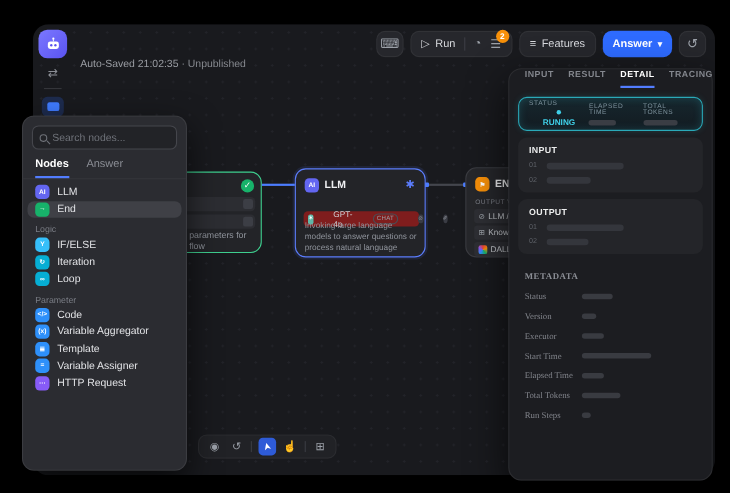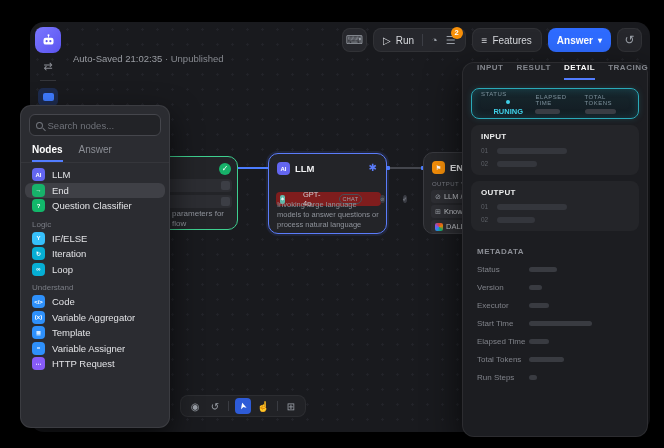--- a/index.html
+++ b/index.html
@@ -142,21 +142,21 @@
   .sc-col { display:flex; flex-direction:column; gap:3px; }
   .sc-label { font-size:6px; letter-spacing:.5px; color:#7d919c; }
   .sc-val { font-size:7.5px; font-weight:bold; color:#3fd0e8; display:flex; gap:3px; align-items:center;flex-direction:column;}
   .sc-dot { width:4px; height:4px; border-radius:50%; background:#3fd0e8; }
   .skel { background:#3a3d44; border-radius:3px; height:5px; }
   .io-card { margin:6px 8px 0; background:#242529; border-radius:8px; padding:7px 10px 8px; }
   .io-label { font-size:8px; font-weight:bold; color:#eceded; letter-spacing:.3px; }
   .io-row { display:flex; align-items:center; gap:7px; margin-top:6px; }
   .io-num { font-size:6.5px; color:#5d6067; width:9px; }
   .io-bar { height:6px; background:#34363c; border-radius:3px; }
-  .meta { padding:16px 14px 0; }
+  .meta { padding:16px 14px 0;font-family:Liberation Serif, serif; }
   .meta-label { font-size:8px; font-weight:bold; letter-spacing:.5px; color:#8b8e95; }
   .meta-row { display:flex; align-items:center; margin-top:9px; }
   .meta-key { font-size:8px; color:#80838a; width:52px; }
   .meta-bar { height:5px; background:#393b41; border-radius:3px; }
 </style>
 </head>
 <body>
 
 <div class="window">
 
@@ -295,38 +295,34 @@
   </div>
   <div class="plist">
     <div class="prow">
       <span class="picon" style="background: rgb(99, 102, 241);">AI</span>
       <span class="plabel">LLM</span>
     </div>
     <div class="prow active">
       <span class="picon" style="background: rgb(23, 178, 106);">→</span>
       <span class="plabel">End</span>
     </div>
-    <div class="prow">
-      <span class="picon" style="background: rgb(18, 183, 106);">?</span>
-      <span class="plabel">Question Classifier</span>
-    </div>
     <div class="psec">Logic</div>
     <div class="prow">
       <span class="picon" style="background: rgb(54, 191, 250);">Y</span>
       <span class="plabel">IF/ELSE</span>
     </div>
     <div class="prow">
       <span class="picon" style="background: rgb(6, 174, 212);">↻</span>
       <span class="plabel">Iteration</span>
     </div>
     <div class="prow">
       <span class="picon" style="background: rgb(6, 174, 212);">∞</span>
       <span class="plabel">Loop</span>
     </div>
-    <div class="psec">Understand</div>
+    <div class="psec">Parameter</div>
     <div class="prow">
       <span class="picon" style="background: rgb(46, 144, 250);">&lt;/&gt;</span>
       <span class="plabel">Code</span>
     </div>
     <div class="prow">
       <span class="picon" style="background: rgb(46, 144, 250);">(x)</span>
       <span class="plabel">Variable Aggregator</span>
     </div>
     <div class="prow">
       <span class="picon" style="background: rgb(46, 144, 250);">≣</span>

